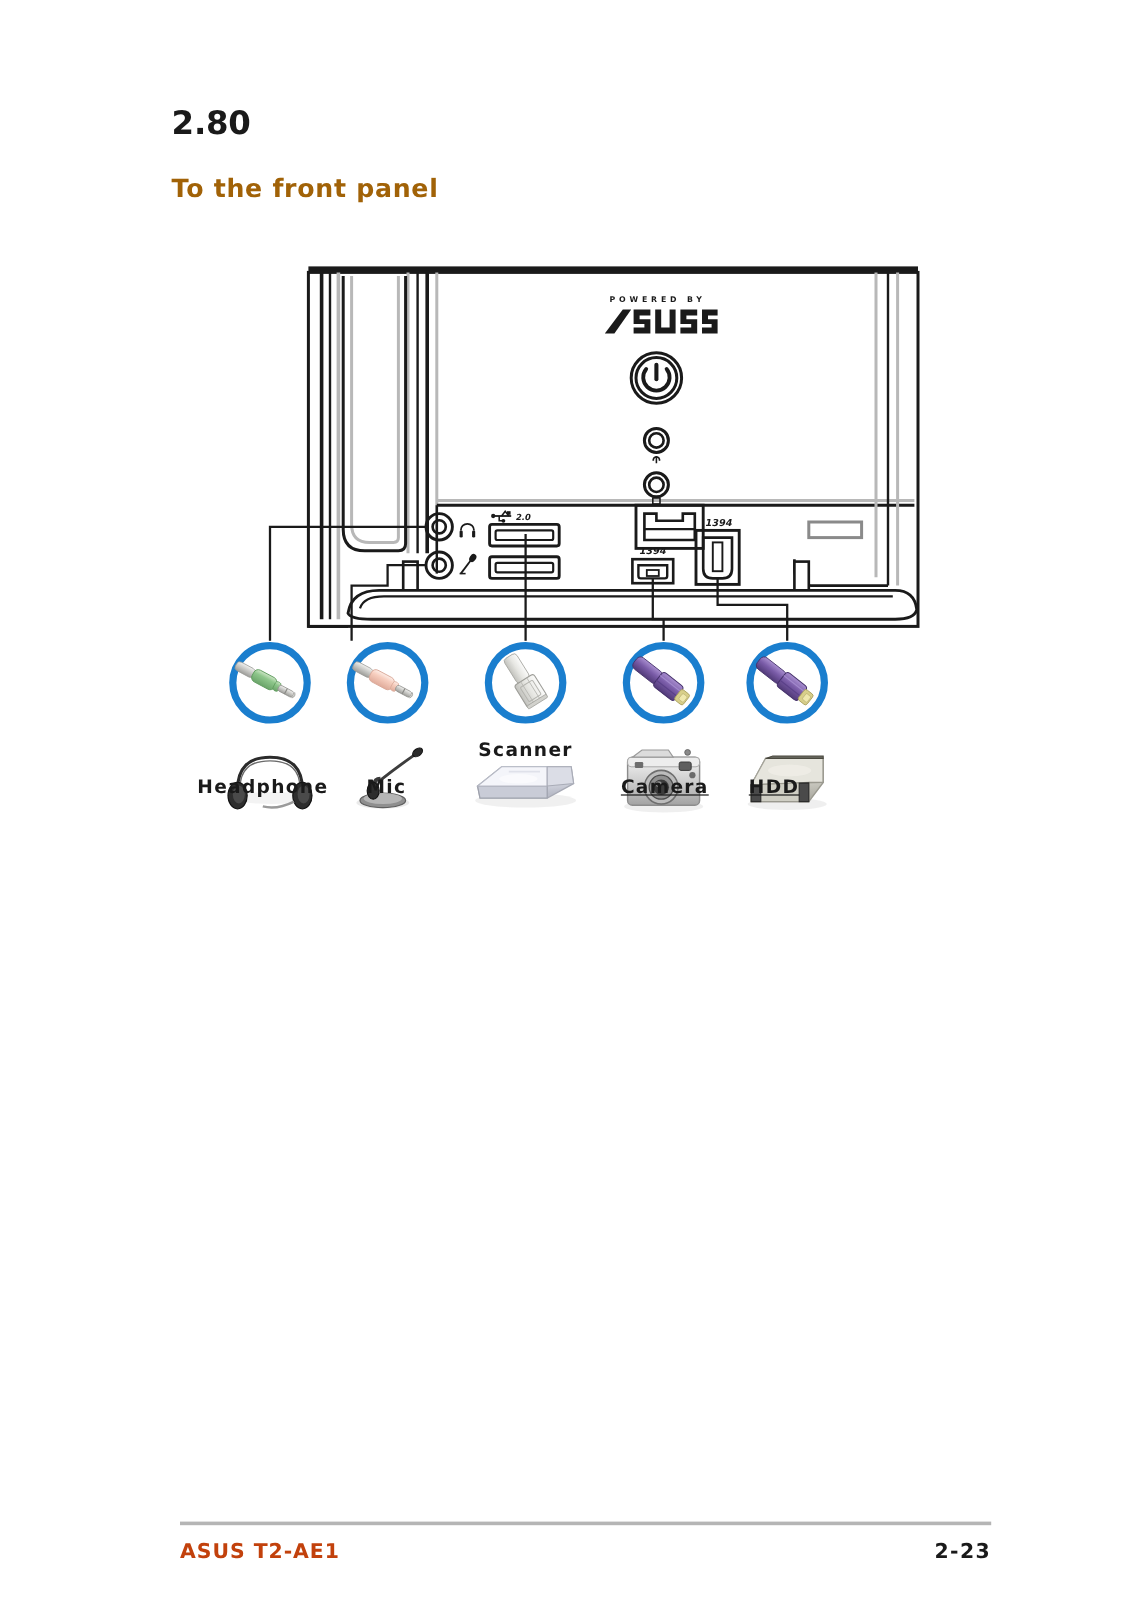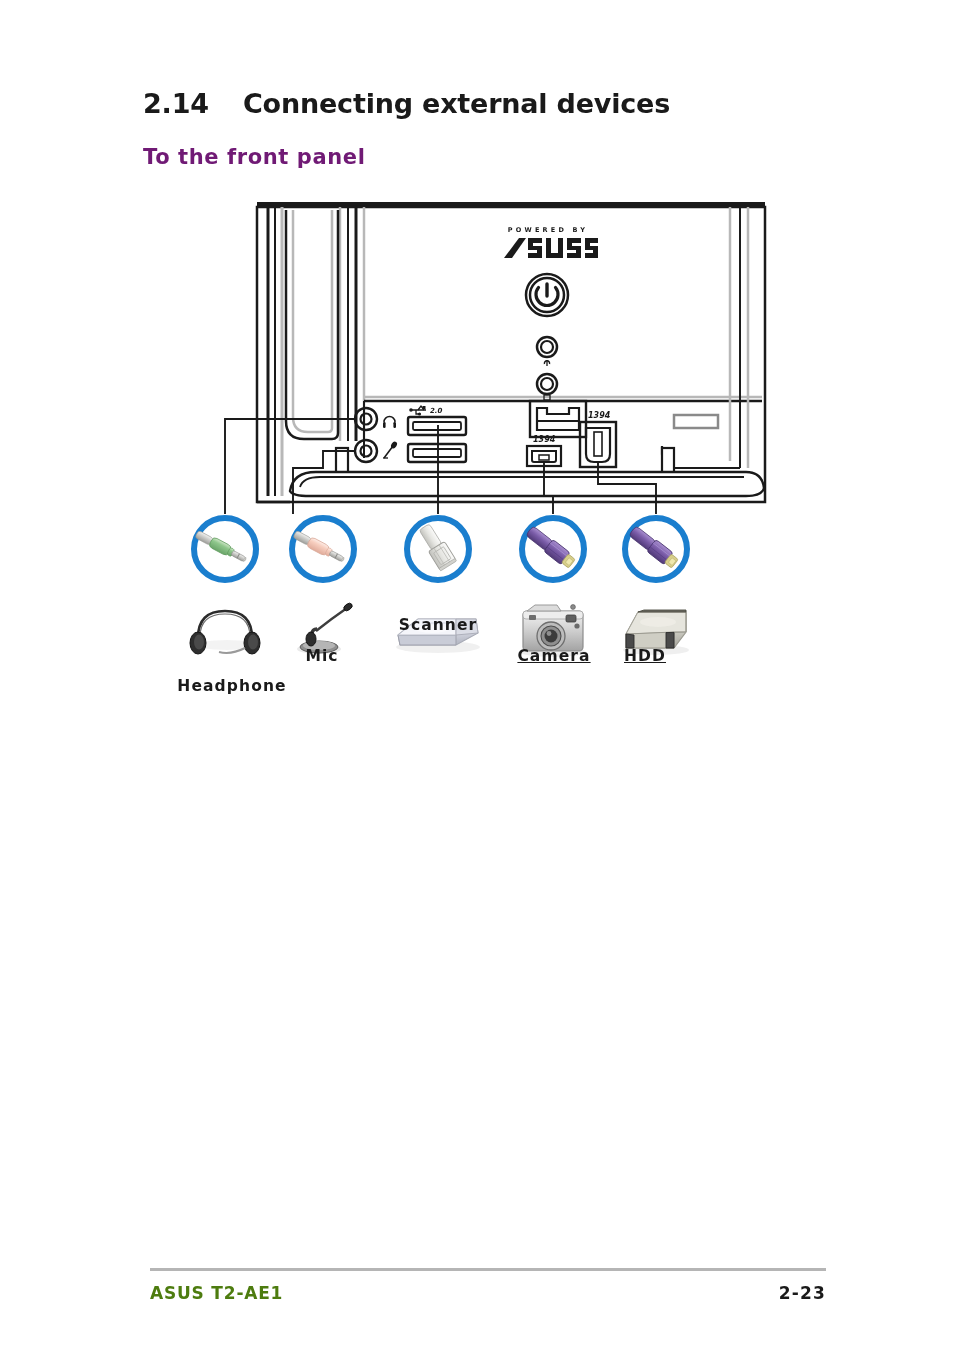--- a/index.html
+++ b/index.html
@@ -32,29 +32,29 @@
   #section-number { width: 100px; display: inline-block; }
   #section-title { white-space: nowrap; }
 
   #subheading {
     position: absolute;
     left: 143px;
     top: 145px;
     font-size: 21px;
     font-weight: bold;
     letter-spacing: 0.6px;
-    color: #701a75;
+    color: #a16207;
     white-space: nowrap;
   }
 
   
   #figure {
     position: absolute;
     left: 150px;
-    top: 196px;
+    top: 216px;
     width: 660px;
     height: 480px;
   }
   #figure svg { display: block; }
 
   
   .device-label {
     position: absolute;
     font-size: 15.5px;
     font-weight: bold;
@@ -74,39 +74,38 @@
     height: 3px;
     background: #b5b5b5;
   }
   #footer-left {
     position: absolute;
     left: 150px;
     top: 1283px;
     font-size: 17px;
     font-weight: bold;
     letter-spacing: 0.8px;
-    color: #4d7c0f;
+    color: #c2410c;
   }
   #footer-right {
     position: absolute;
     right: 128px;
     top: 1283px;
     font-size: 17px;
     font-weight: bold;
     letter-spacing: 1.2px;
     color: #1a1a1a;
     margin-left: 48px;
   }
 </style>
 </head>
 <body>
 
 <div id="page-heading">
-  <span id="section-number">2.14</span>
-  <span id="section-title">Connecting external devices</span>
+  <span id="section-number">2.80</span>
 </div>
 
 <div id="subheading">To the front panel</div>
 
 <div id="figure">
 <svg width="660" height="480" viewBox="0 0 660 480" xmlns="http://www.w3.org/2000/svg">
   <defs>
     <linearGradient id="gGreen" x1="0" y1="0" x2="0" y2="1">
       <stop offset="0%" stop-color="#cfe6c7"></stop>
       <stop offset="35%" stop-color="#8fc78c"></stop>
@@ -415,21 +414,21 @@
     <path d="M -30 4 L 18 2 L 18 18 L -30 18 Z" fill="#cfcec4" stroke="#9a998f" stroke-width="1"></path>
     <path d="M 18 2 L 30 2 L 30 -18" fill="none" stroke="#9a998f" stroke-width="1"></path>
     <path d="M -30 4 L -30 18 L -22 18 L -22 5 Z" fill="#4a4a4a" stroke="#2b2b2b" stroke-width="0.9"></path>
     <path d="M 10 2.6 L 18 2.4 L 18 18 L 10 18 Z" fill="#4a4a4a" stroke="#2b2b2b" stroke-width="0.9"></path>
     <path d="M -18 -18 L -12 -20 L 30 -20 L 30 -18 Z" fill="#6d6c64" stroke="#4a493f" stroke-width="0.9"></path>
     <ellipse cx="2" cy="-8" rx="18" ry="5" fill="#f5f4ee" opacity="0.5"></ellipse>
   </g>
 </svg>
 </div>
 
-<div class="device-label" style="left:232px; top:647px;margin-top:30px;">Headphone</div>
+<div class="device-label" style="left:219px; top:647px;">Headphone</div>
 <div class="device-label" style="left:322px; top:647px;text-align:right;">Mic</div>
 <div class="device-label" style="left:438px; top:616px;">Scanner</div>
 <div class="device-label" style="left:554px; top:647px;text-decoration:underline;">Camera</div>
 <div class="device-label" style="left:645px; top:647px;text-decoration:underline;">HDD</div>
 
 <div id="footer-rule"></div>
 <div id="footer-left">ASUS T2-AE1</div>
 <div id="footer-right">2-23</div>
 
 </body></html>

